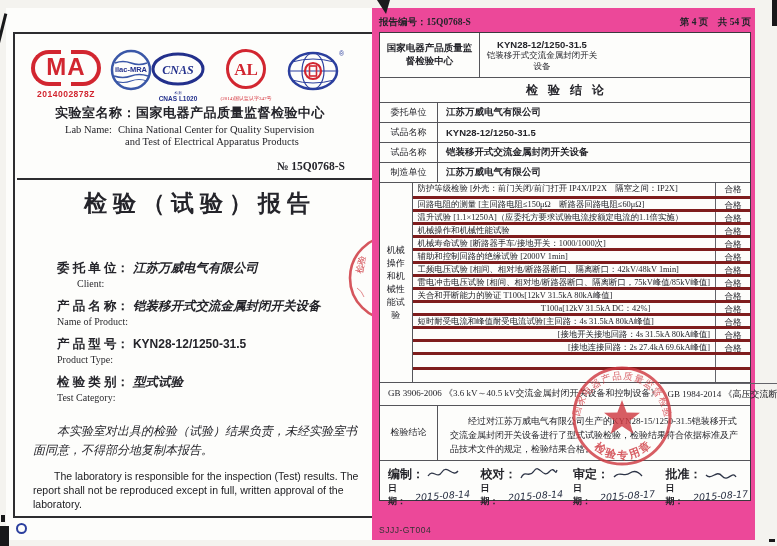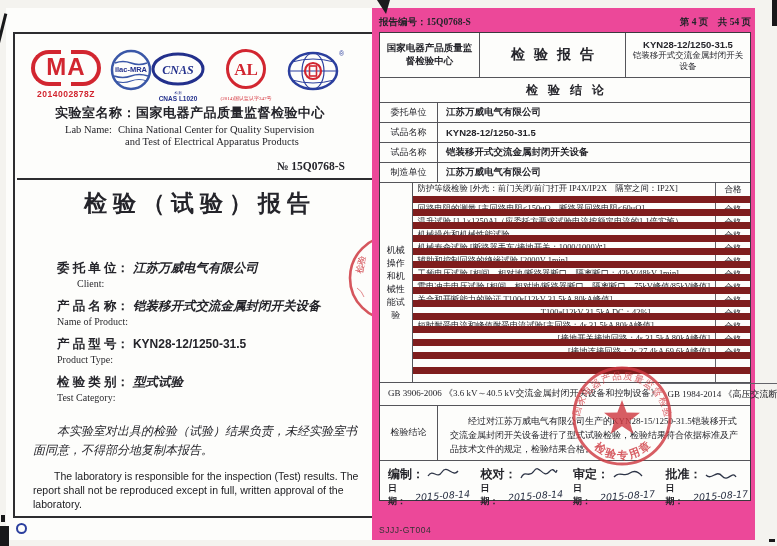--- a/index.html
+++ b/index.html
@@ -92,21 +92,21 @@
                 font-size:9px; line-height:19px; }
   .cell-value { flex:1; font-size:9.5px; line-height:19px; padding-left:8px;
                 font-weight:bold; white-space:nowrap; overflow:hidden; }
   .cell-value.latin { font-family:"Liberation Sans",sans-serif; }
 
   .tests { display:flex; }
   .tests-label { width:58px; border-right:1px solid #55555a; display:flex; align-items:center;
                  justify-content:center; text-align:center; font-size:9px; line-height:13px;
                  padding:0 5px; }
   .tests-rows { flex:1; display:flex; flex-direction:column; }
-  .trow { display:flex; height:13px; border-top:7px solid #7f1d1d; }
+  .trow { display:flex; height:13px; border-top:3px solid #7f1d1d; }
   .trow:first-child { border-top:none; }
   .trow.empty { height:15px; }
   .t-item { flex:1; border-right:1px solid #64646a; font-size:8.4px; line-height:12px;
             padding:0 5px; white-space:nowrap; overflow:hidden; }
   .trow.mid .t-item { padding-left:38%; }
   .trow.right .t-item { text-align:right; }
   .t-res { width:34px; text-align:center; font-size:8.6px; line-height:12px; }
 
   .stds { display:flex; }
   .stds-body { flex:1; display:flex; flex-direction:row; }
@@ -254,21 +254,20 @@
 
     <div class="meta">
       <div><span>报告编号：</span><span>15Q0768-S</span></div>
       <div class="page-info">第 4 页　共 54 页</div>
     </div>
 
     <div class="rtable">
 
       <div class="rrow hdr">
         <div class="h-org">国家电器产品质量监督检验中心</div>
-        <div class="h-title">检验报告</div>
         <div class="h-prod">
           <div class="model">KYN28-12/1250-31.5</div>
           <div>铠装移开式交流金属封闭开关设备</div>
         </div>
       </div>
 
       <div class="rrow sec-title">检验结论</div>
 
       <div class="rrow irow">
         <div class="cell-label">委托单位</div>

